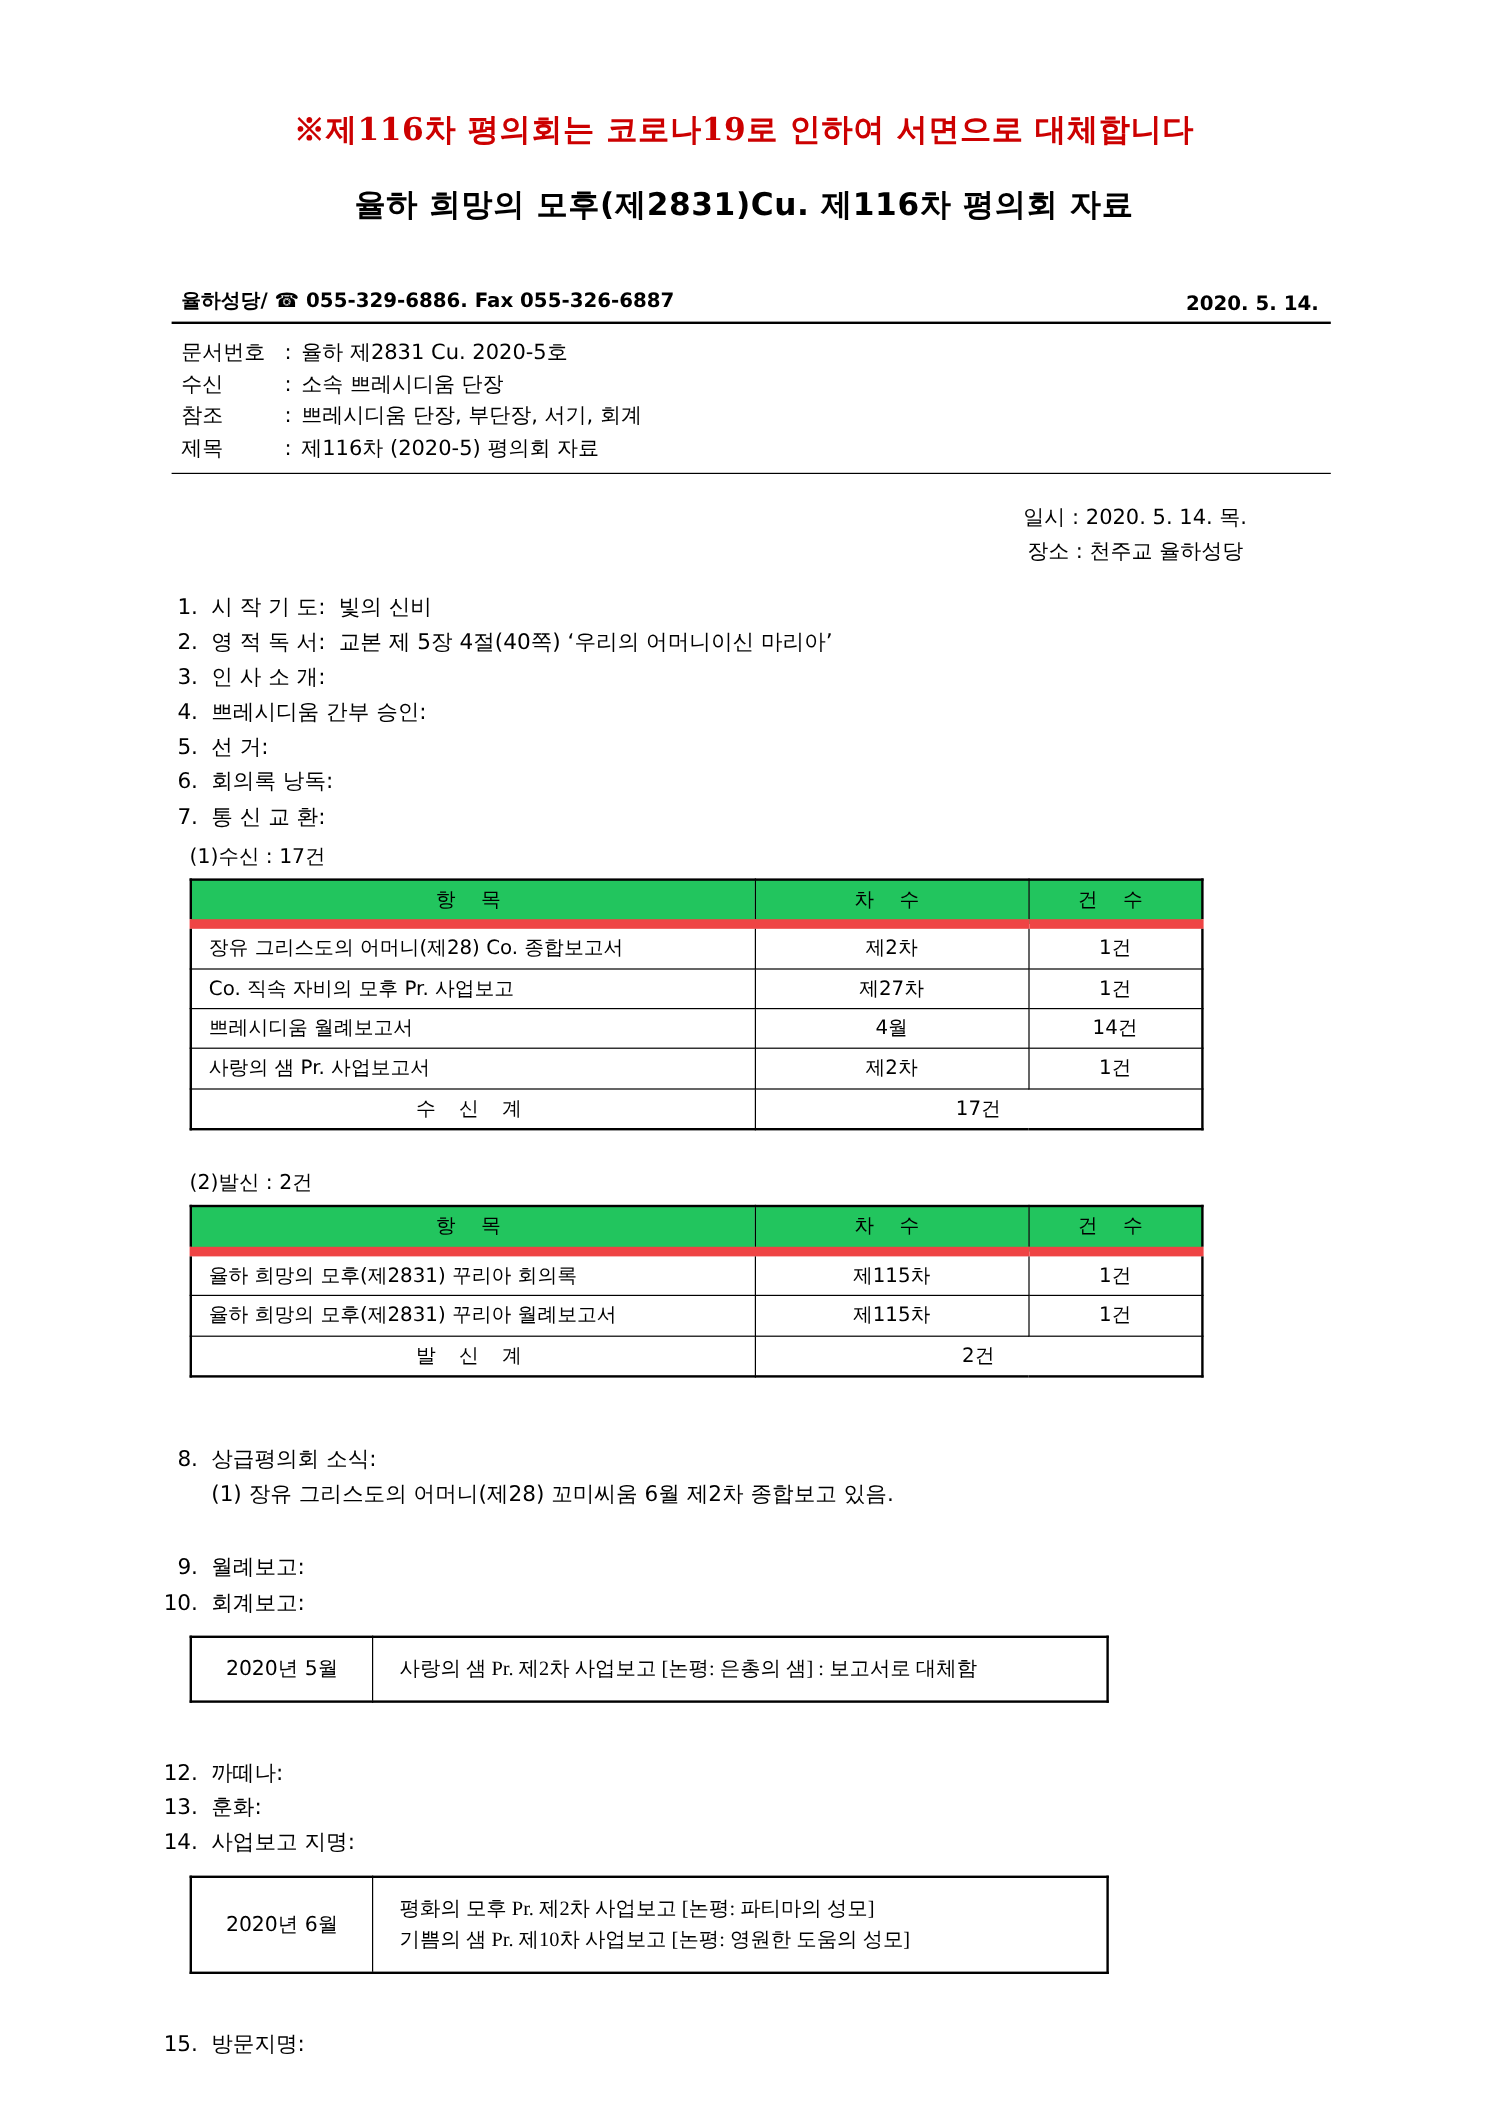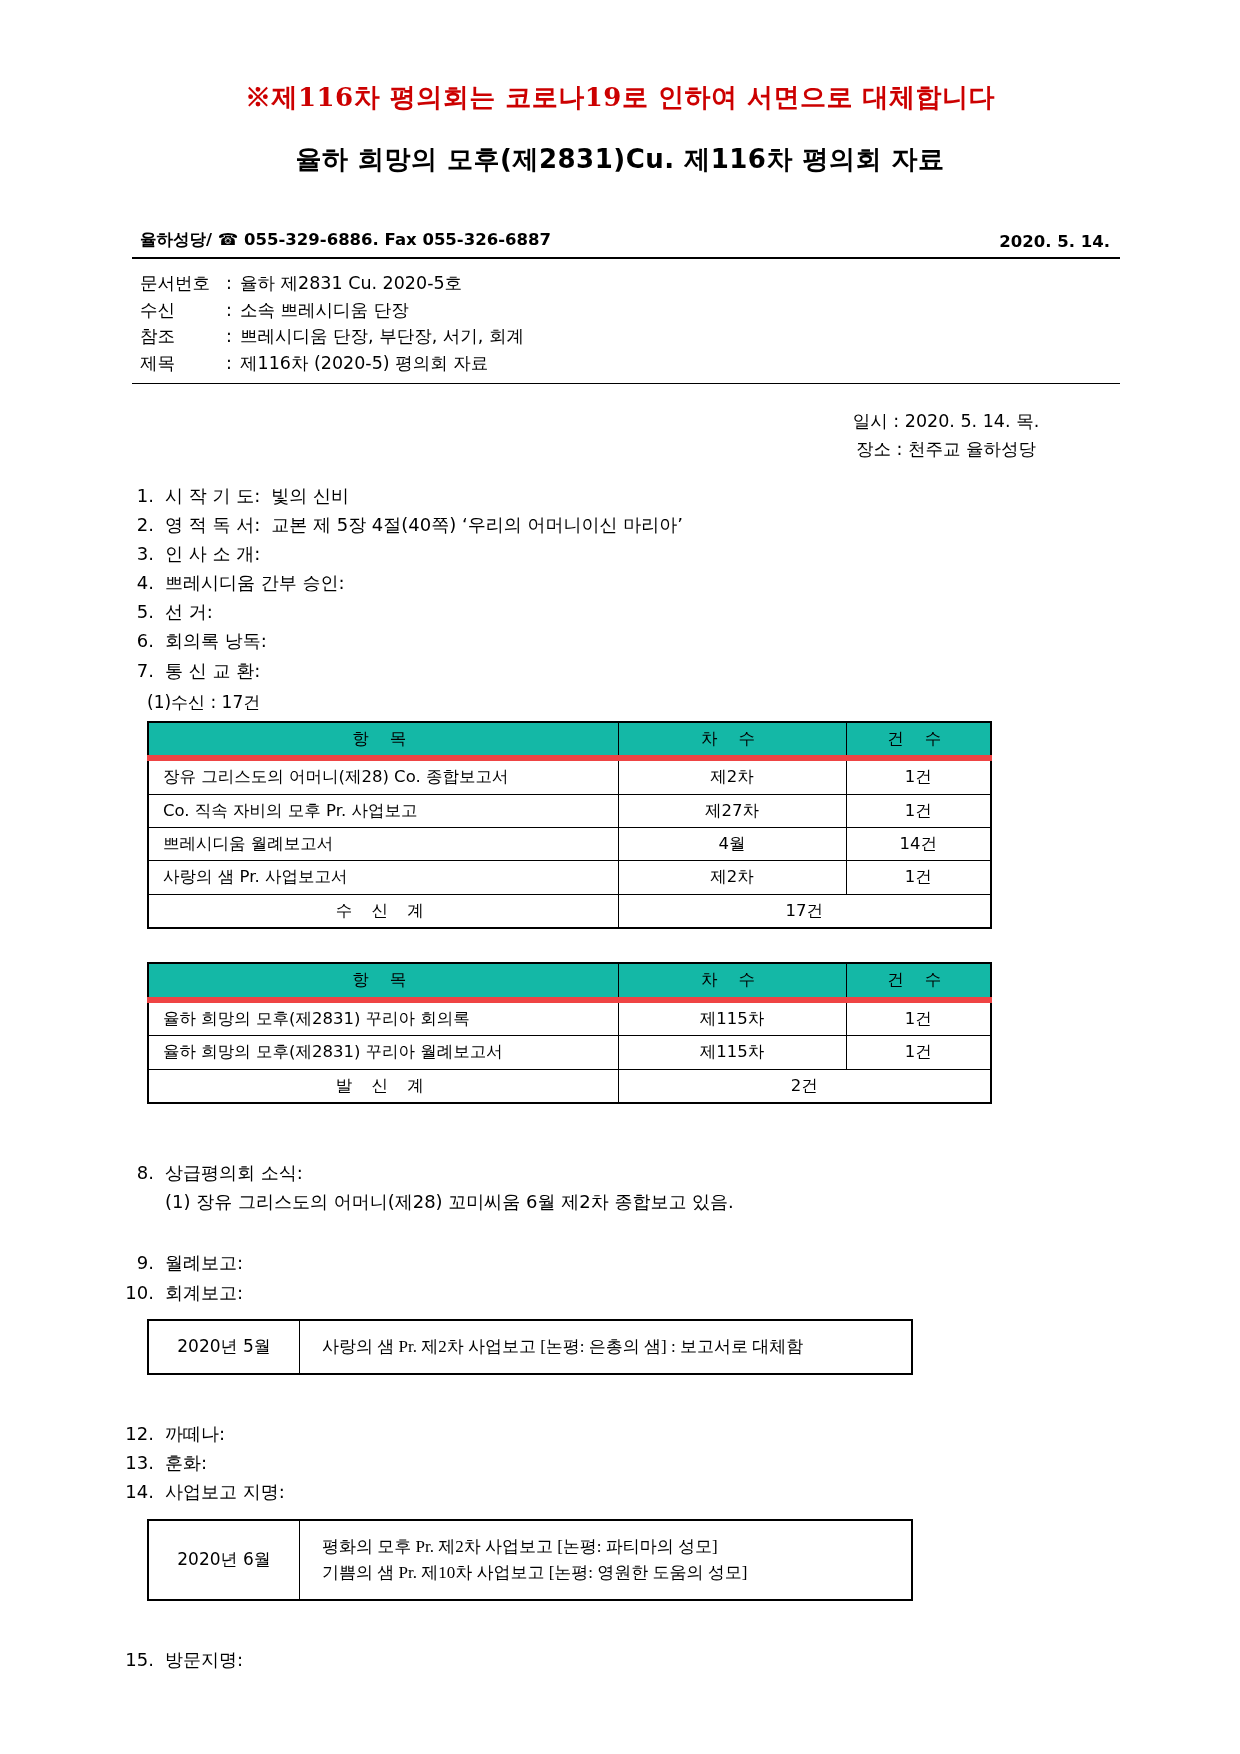--- a/index.html
+++ b/index.html
@@ -9,21 +9,21 @@
   }
   body {
     font-family: "DejaVu Sans", "Liberation Sans", sans-serif;
     color: #000000;
   }
   .page {
     position: relative;
     width: 1240px;
     height: 1754px;
     box-sizing: border-box;
-    padding: 2px;
+    padding: 13px;
     overflow: hidden;
     background: #ffffff;
   }
 
   
   .notice {
     text-align: center;
     color: #cc0000;
     font-weight: bold;
     font-size: 26px;
@@ -129,25 +129,25 @@
   }
   .doc-table th,
   .doc-table td {
     border: 1px solid #000;
     padding: 5px 0 6px 0;
     line-height: 1.3;
     vertical-align: middle;
   }
   .doc-table { border: 2px solid #000; }
   .doc-table thead th {
-    background: #14b8a6;
+    background: #22c55e;
     font-weight: normal;
     text-align: center;
     letter-spacing: 8px;
-    border-bottom: 6px solid #ef4444;
+    border-bottom: 8px solid #ef4444;
     padding-right: 0;
   }
   .doc-table tbody td.item {
     text-align: left;
     padding-left: 14px;
   }
   .doc-table tbody td.ctr {
     text-align: center;
   }
   .doc-table tbody tr.total td {
@@ -339,20 +339,21 @@
       </tr>
       <tr class="total">
         <td>수 신 계</td>
         <td class="sum-val" colspan="2">17건</td>
       </tr>
     </tbody>
   </table>
 
   <div class="spacer-md"></div>
 
+  <div class="sub-line">(2)발신 : 2건</div>
 
   <table class="doc-table">
     <colgroup>
       <col class="col-item">
         <col class="col-cha">
         <col class="col-gun">
     </colgroup>
     <thead>
       <tr>
         <th>항          목</th>

